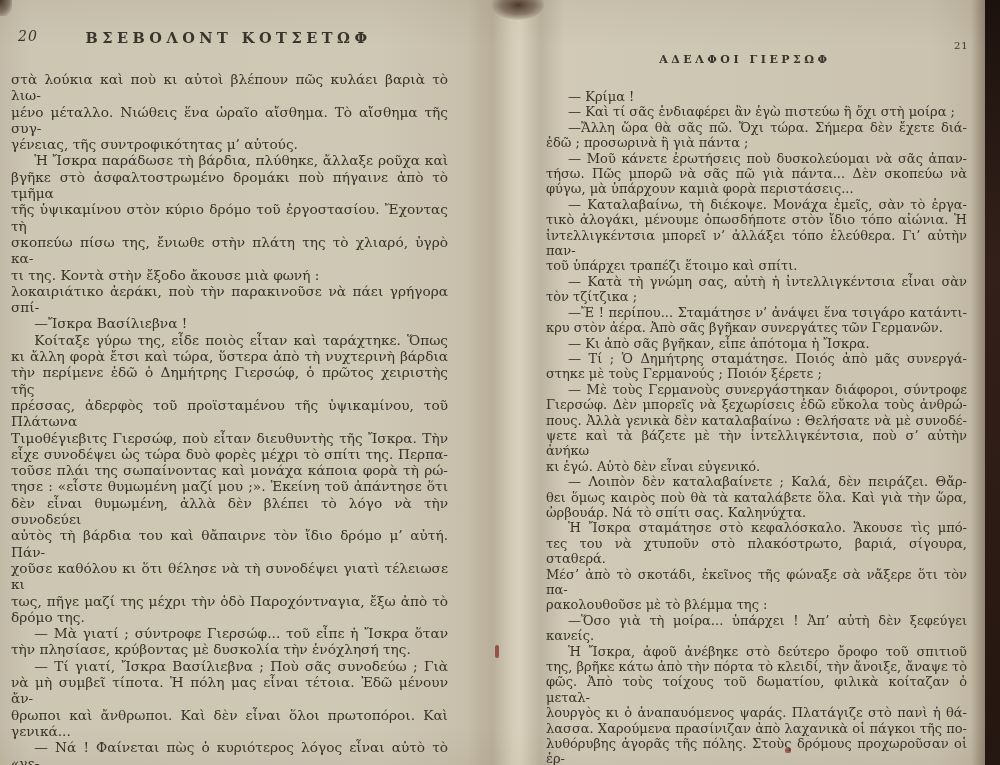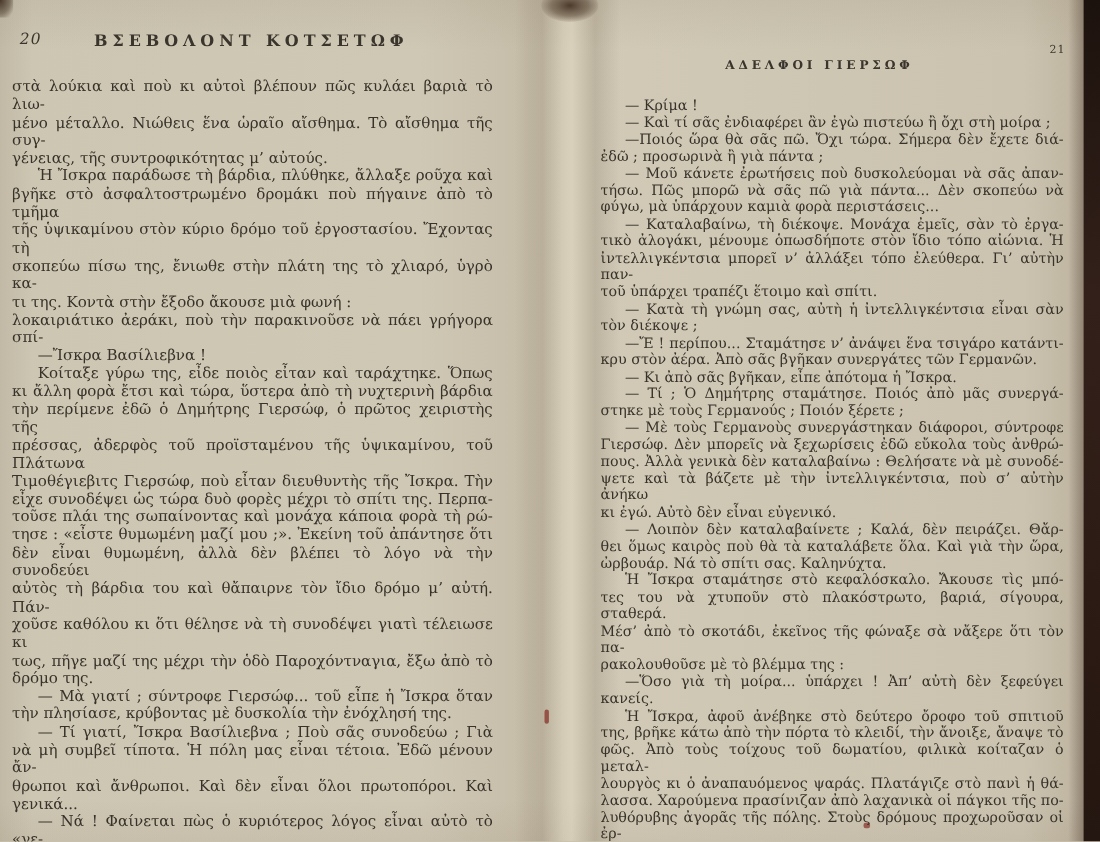--- a/index.html
+++ b/index.html
@@ -115,31 +115,31 @@
     <div class="ln ind">— Μὰ γιατί ; σύντροφε Γιερσώφ... τοῦ εἶπε ἡ Ἴσκρα ὅταν</div>
     <div class="ln end">τὴν πλησίασε, κρύβοντας μὲ δυσκολία τὴν ἐνόχλησή της.</div>
     <div class="ln ind">— Τί γιατί, Ἴσκρα Βασίλιεβνα ; Ποὺ σᾶς συνοδεύω ; Γιὰ</div>
     <div class="ln">νὰ μὴ συμβεῖ τίποτα. Ἡ πόλη μας εἶναι τέτοια. Ἐδῶ μένουν ἄν-</div>
     <div class="ln end">θρωποι καὶ ἄνθρωποι. Καὶ δὲν εἶναι ὅλοι πρωτοπόροι. Καὶ γενικά...</div>
     <div class="ln ind">— Νά ! Φαίνεται πὼς ὁ κυριότερος λόγος εἶναι αὐτὸ τὸ «γε-</div>
   </div>
 <div class="text-block tb-right">
     <div class="ln ind end">— Κρίμα !</div>
     <div class="ln ind end">— Καὶ τί σᾶς ἐνδιαφέρει ἂν ἐγὼ πιστεύω ἢ ὄχι στὴ μοίρα ;</div>
-    <div class="ln ind">—Ποιός ὥρα θὰ σᾶς πῶ. Ὄχι τώρα. Σήμερα δὲν ἔχετε διά-</div>
+    <div class="ln ind">—Ἄλλη ὥρα θὰ σᾶς πῶ. Ὄχι τώρα. Σήμερα δὲν ἔχετε διά-</div>
     <div class="ln end">ἐδῶ ; προσωρινὰ ἢ γιὰ πάντα ;</div>
     <div class="ln ind">— Μοῦ κάνετε ἐρωτήσεις ποὺ δυσκολεύομαι νὰ σᾶς ἀπαν-</div>
     <div class="ln">τήσω. Πῶς μπορῶ νὰ σᾶς πῶ γιὰ πάντα... Δὲν σκοπεύω νὰ</div>
     <div class="ln end">φύγω, μὰ ὑπάρχουν καμιὰ φορὰ περιστάσεις...</div>
     <div class="ln ind">— Καταλαβαίνω, τὴ διέκοψε. Μονάχα ἐμεῖς, σὰν τὸ ἐργα-</div>
     <div class="ln">τικὸ ἀλογάκι, μένουμε ὁπωσδήποτε στὸν ἴδιο τόπο αἰώνια. Ἡ</div>
     <div class="ln">ἰντελλιγκέντσια μπορεῖ ν’ ἀλλάξει τόπο ἐλεύθερα. Γι’ αὐτὴν παν-</div>
     <div class="ln end">τοῦ ὑπάρχει τραπέζι ἕτοιμο καὶ σπίτι.</div>
     <div class="ln ind">— Κατὰ τὴ γνώμη σας, αὐτὴ ἡ ἰντελλιγκέντσια εἶναι σὰν</div>
-    <div class="ln end">τὸν διέκοψε ;</div>
+    <div class="ln end">τὸν τζίτζικα ;</div>
     <div class="ln ind">—Ἔ ! περίπου... Σταμάτησε ν’ ἀνάψει ἕνα τσιγάρο κατάντι-</div>
     <div class="ln end">κρυ στὸν ἀέρα. Ἀπὸ σᾶς βγῆκαν συνεργάτες τῶν Γερμανῶν.</div>
     <div class="ln ind end">— Κι ἀπὸ σᾶς βγῆκαν, εἶπε ἀπότομα ἡ Ἴσκρα.</div>
     <div class="ln ind">— Τί ; Ὁ Δημήτρης σταμάτησε. Ποιός ἀπὸ μᾶς συνεργά-</div>
     <div class="ln end">στηκε μὲ τοὺς Γερμανούς ; Ποιόν ξέρετε ;</div>
     <div class="ln ind">— Μὲ τοὺς Γερμανοὺς συνεργάστηκαν διάφοροι, σύντροφε</div>
     <div class="ln">Γιερσώφ. Δὲν μπορεῖς νὰ ξεχωρίσεις ἐδῶ εὔκολα τοὺς ἀνθρώ-</div>
     <div class="ln">πους. Ἀλλὰ γενικὰ δὲν καταλαβαίνω : Θελήσατε νὰ μὲ συνοδέ-</div>
     <div class="ln">ψετε καὶ τὰ βάζετε μὲ τὴν ἰντελλιγκέντσια, ποὺ σ’ αὐτὴν ἀνήκω</div>
     <div class="ln end">κι ἐγώ. Αὐτὸ δὲν εἶναι εὐγενικό.</div>

